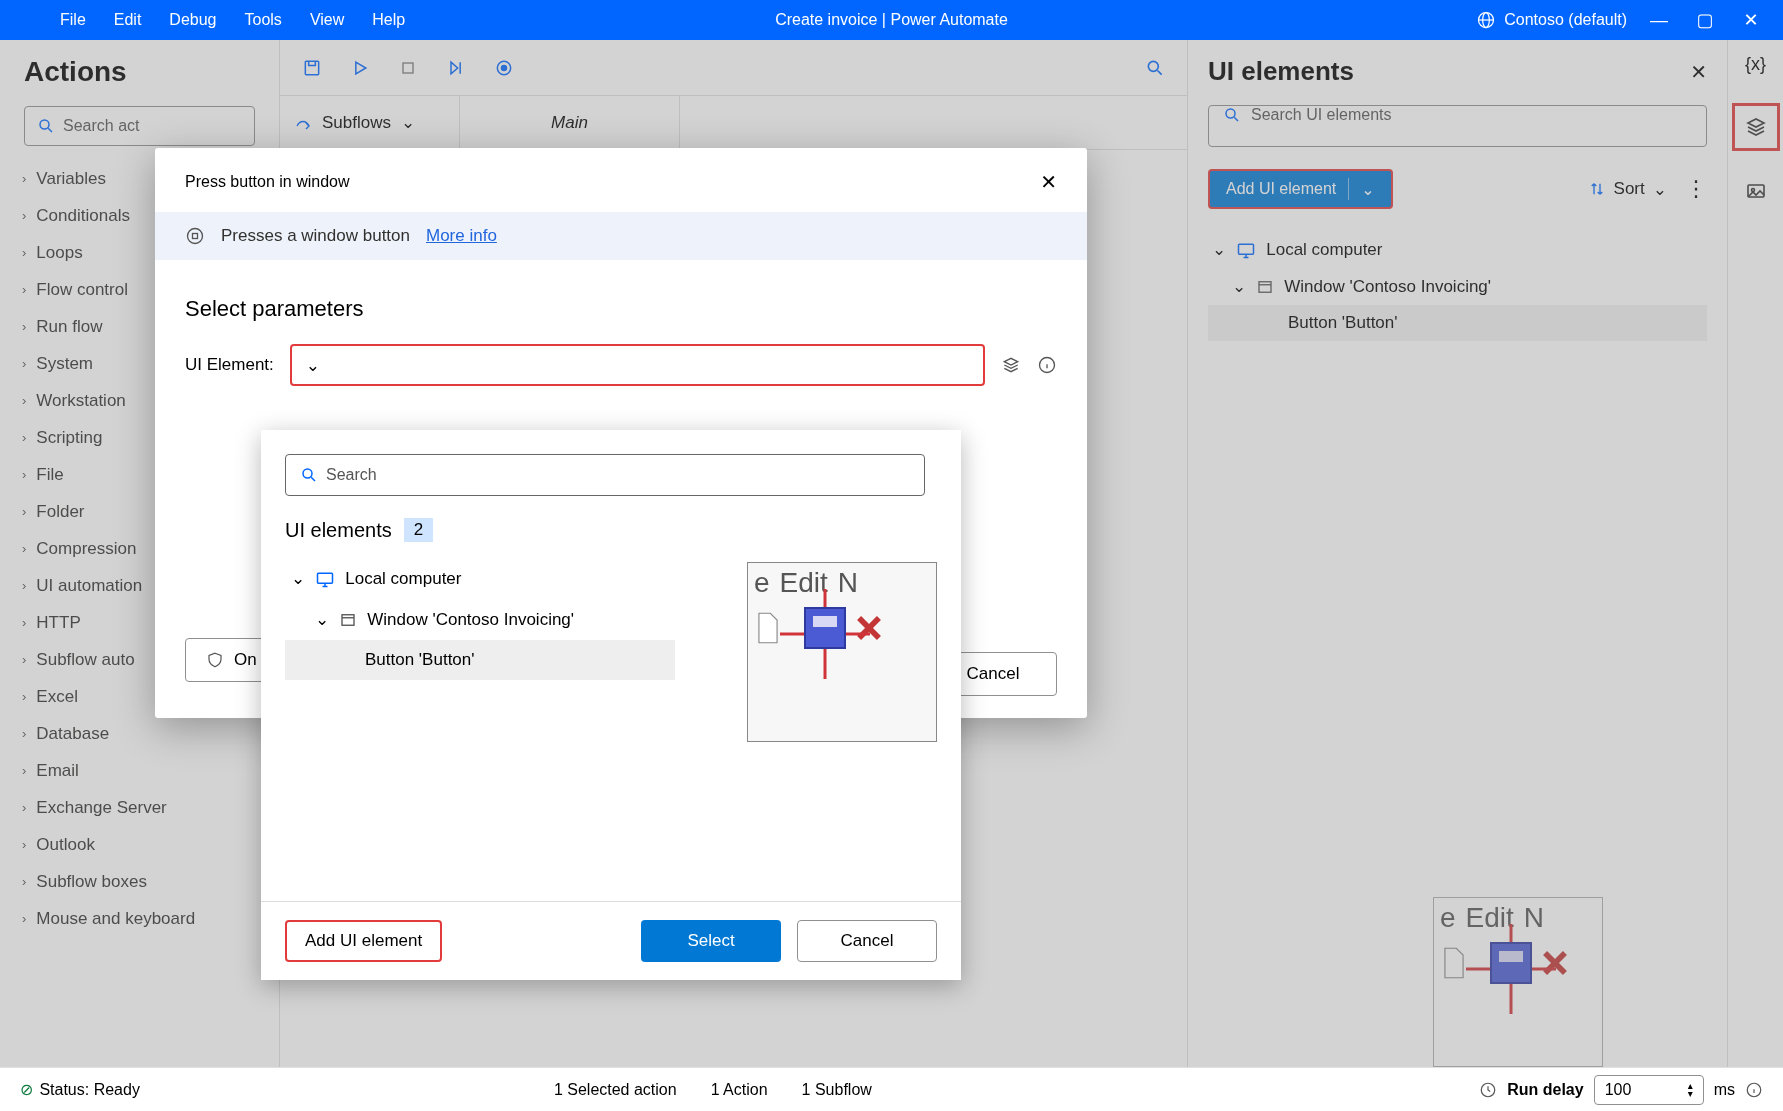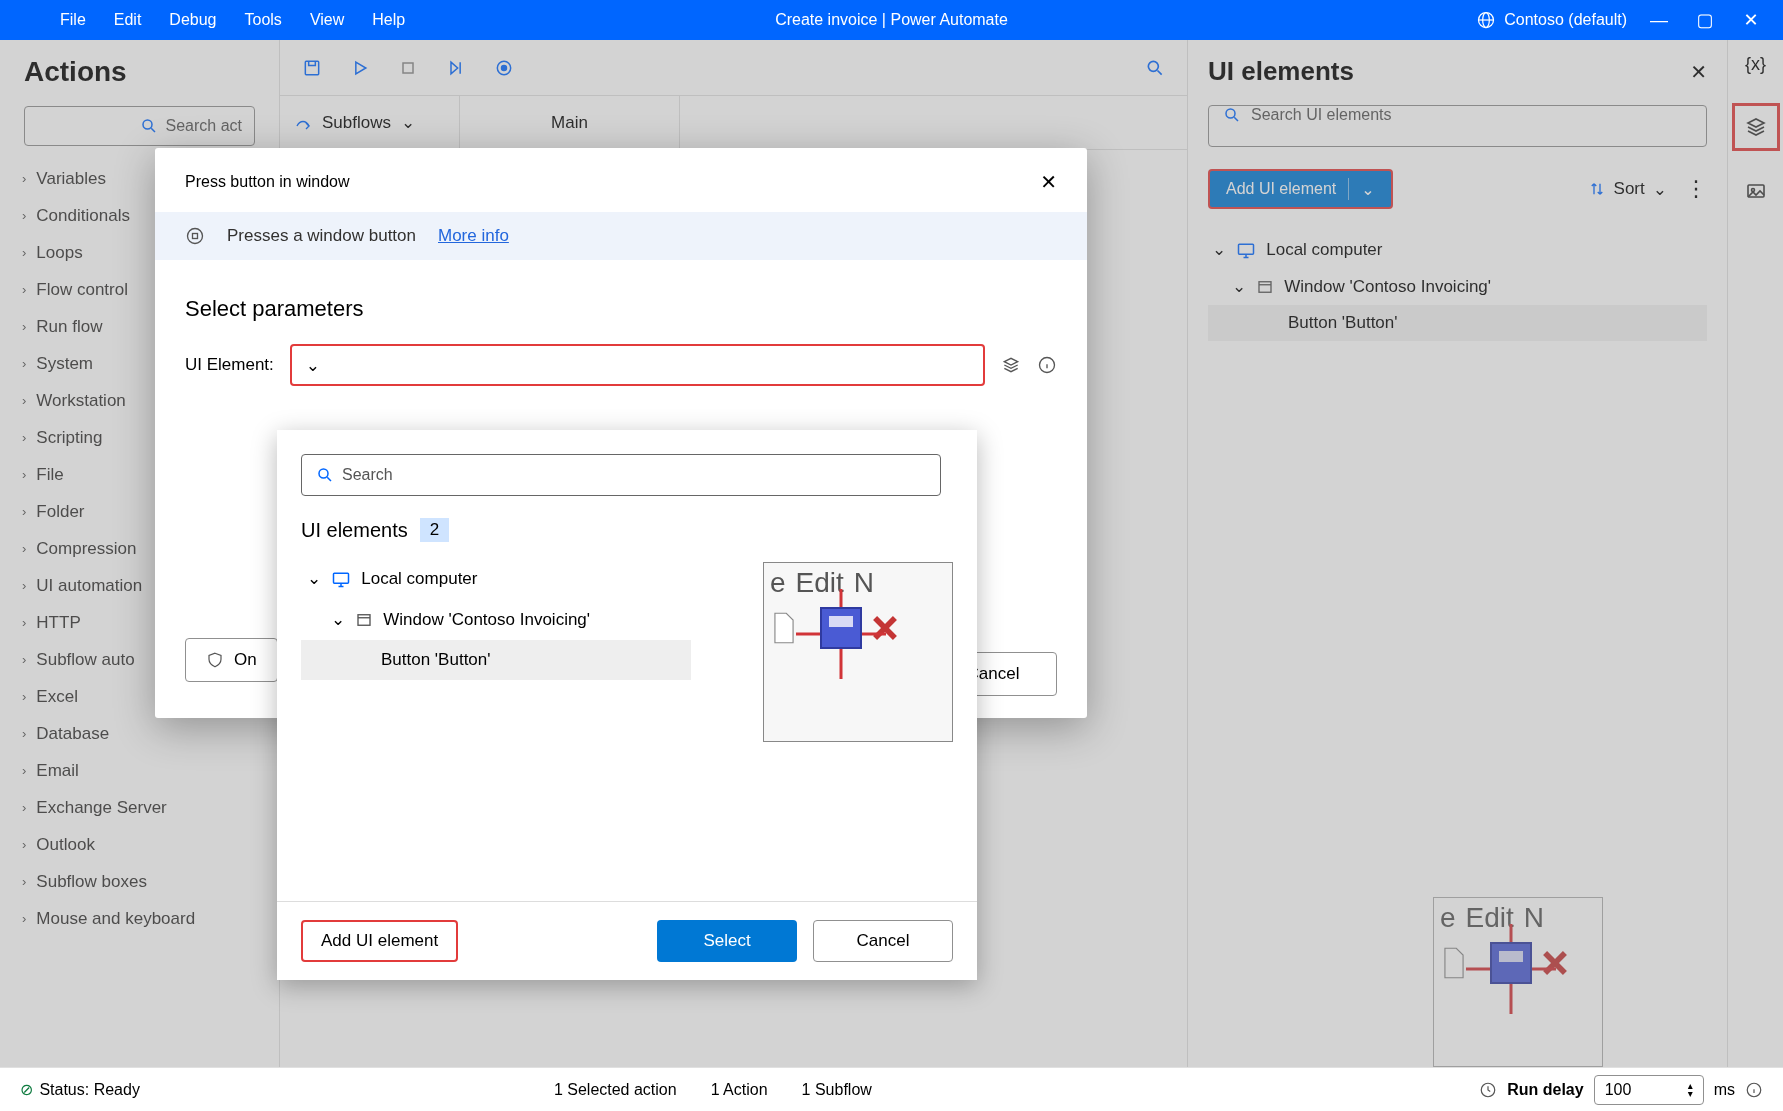--- a/index.html
+++ b/index.html
@@ -10,32 +10,32 @@
 .menu span { cursor:pointer; }
 .title-center { position:absolute; left:50%; transform:translateX(-50%); }
 .title-right { margin-left:auto; display:flex; align-items:center; gap:18px; padding-right:18px; }
 .env { display:flex; align-items:center; gap:8px; }
 .winbtn { width:28px; text-align:center; font-size:18px; }
 
 .app-body { display:flex; height:calc(100% - 40px - 44px); position:relative; }
 
 .actions-panel { width:280px; border-right:1px solid #e0e0e0; padding:8px 0; }
 .actions-title { font-size:28px; font-weight:600; padding:8px 24px 18px; }
-.actions-search { margin:0 24px 14px; height:40px; border:1px solid #909090; border-radius:4px; display:flex; align-items:center; padding:0 12px; color:#555;justify-content:flex-end; }
+.actions-search { margin:0 24px 14px; height:40px; border:1px solid #909090; border-radius:4px; display:flex; align-items:center; padding:0 12px; color:#555; }
 .actions-search svg { margin-right:8px; }
 .action-list { padding:0 8px; }
 .action-item { display:flex; align-items:center; height:37px; padding-left:14px; font-size:17px; color:#323130; cursor:pointer; }
 .action-item .chev { margin-right:10px; font-size:13px; color:#555; }
 
 .main-panel { flex:1; display:flex; flex-direction:column; position:relative; }
 .toolbar { height:56px; border-bottom:1px solid #e0e0e0; display:flex; align-items:center; padding:0 22px; gap:28px; }
 .toolbar .srch { margin-left:auto; }
 .subflow-bar { height:54px; border-bottom:1px solid #e0e0e0; display:flex; }
 .subflow-btn { width:180px; border-right:1px solid #e0e0e0; display:flex; align-items:center; padding-left:14px; gap:10px; font-size:17px; }
-.main-tab { width:220px; border-right:1px solid #e0e0e0; display:flex; align-items:center; justify-content:center; font-size:17px; }
+.main-tab { width:220px; border-right:1px solid #e0e0e0; display:flex; align-items:center; justify-content:center; font-size:17px;font-style:italic; }
 
 .ui-panel { width:540px; border-left:1px solid #e0e0e0; padding:10px 20px; }
 .ui-title { font-size:26px; font-weight:600; padding:6px 0 18px; display:flex; align-items:center; }
 .ui-title .x { margin-left:auto; font-size:20px; font-weight:400; }
 .ui-search { height:42px; border:1px solid #909090; border-radius:4px; display:flex; align-items:flex-start; padding:0 14px; color:#555; margin-bottom:22px; }
 .ui-search svg { margin-right:10px; }
 .ui-row { display:flex; align-items:center; gap:18px; margin-bottom:22px; }
 .add-ui-btn { background:#0078d4; color:#fff; height:40px; border-radius:4px; display:flex; align-items:center; padding:0 16px; font-size:16px; border:2.5px solid #e23b3b; }
 .add-ui-btn .divider { width:1px; height:22px; background:rgba(255,255,255,.5); margin:0 12px; }
 .sort-btn { margin-left:auto; display:flex; align-items:center; gap:8px; font-size:17px; }
@@ -46,31 +46,31 @@
 
 .rail { width:56px; border-left:1px solid #e0e0e0; display:flex; flex-direction:column; align-items:center; padding-top:14px; gap:28px; }
 .rail .hl { border:3px solid #e23b3b; width:48px; height:48px; display:flex; align-items:center; justify-content:center; }
 
 .overlay { position:absolute; left:0; top:40px; right:0; bottom:44px; background:rgba(128,128,128,.35); pointer-events:none; }
 
 .dialog { position:absolute; top:148px; left:155px; width:932px; background:#fff; box-shadow:0 10px 40px rgba(0,0,0,.3); border-radius:3px; z-index:10; }
 .dialog-hd { padding:22px 30px 18px; display:flex; align-items:center; }
 .dialog-hd h2 { font-size:16px; font-weight:400; }
 .dialog-hd .x { margin-left:auto; font-size:20px; }
-.info-strip { background:#eef3fb; padding:14px 30px; display:flex; align-items:center; gap:22px; font-size:17px; color:#323130; }
+.info-strip { background:#eef3fb; padding:14px 30px; display:flex; align-items:center; gap:16px; font-size:17px; color:#323130; }
 .info-strip a { color:#2266dd; text-decoration:underline; }
 .params { padding:36px 30px; }
 .params h3 { font-size:22px; font-weight:400; margin-bottom:22px; }
 .uiel-row { display:flex; align-items:center; gap:16px; font-size:17px; }
 .uiel-select { flex:1; height:42px; border:2.5px solid #e23b3b; border-radius:4px; display:flex; align-items:center; padding:0 14px; justify-content:space-between; }
 .onerr-row { padding:16px 30px; }
 .onerr-btn { height:44px; border:1px solid #909090; border-radius:4px; display:inline-flex; align-items:center; padding:0 20px; gap:10px; font-size:17px; }
 .dlg-cancel { position:absolute; right:30px; bottom:22px; height:44px; width:128px; border:1px solid #909090; border-radius:4px; display:flex; align-items:center; justify-content:center; font-size:17px; }
 
-.dialog2 { position:absolute; top:430px; left:277px; width:700px; height:550px; background:#fff; box-shadow:0 6px 24px rgba(0,0,0,.28); z-index:20; display:flex; flex-direction:column; }
+.dialog2 { position:absolute; top:430px; left:261px; width:700px; height:550px; background:#fff; box-shadow:0 6px 24px rgba(0,0,0,.28); z-index:20; display:flex; flex-direction:column; }
 .d2-body { flex:1; padding:24px; }
 .d2-search { height:42px; border:1px solid #666; border-radius:4px; display:flex; align-items:center; padding:0 14px; color:#555; width:640px; }
 .d2-search svg { margin-right:8px; }
 .d2-count { margin-top:22px; font-size:20px; display:flex; align-items:center; gap:12px; }
 .d2-badge { background:#cfe4ff; padding:2px 10px; font-size:17px; }
 .d2-tree { margin-top:16px; width:390px; }
 .d2-tree .row { display:flex; align-items:center; gap:10px; padding:10px 6px; font-size:17px; }
 .d2-tree .r2 { padding-left:30px; }
 .d2-tree .r3 { padding-left:80px; background:#eeeeee; }
 .d2-preview { position:absolute; right:24px; top:132px; width:190px; height:180px; border:1px solid #888; background:#f7f7f7; }

